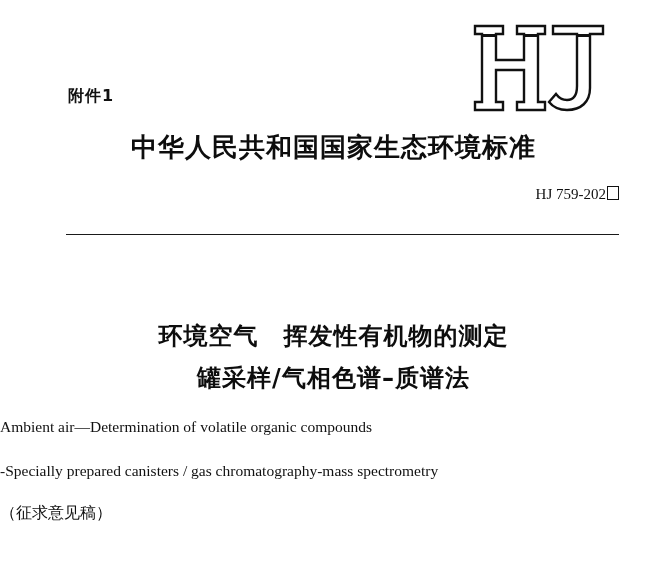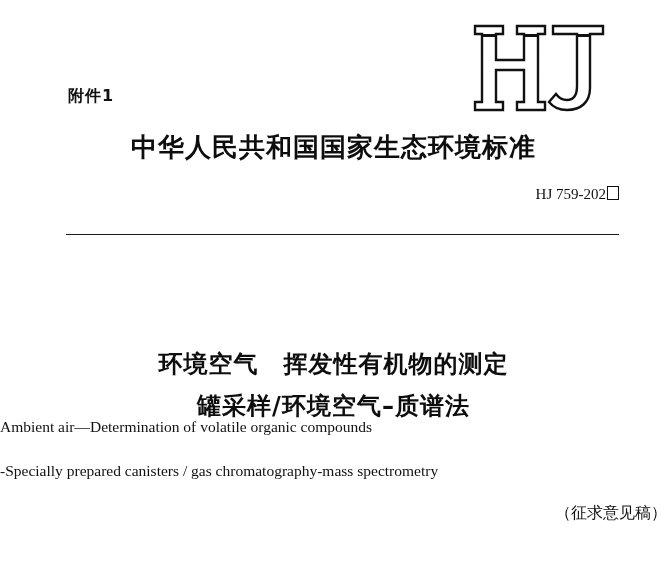--- a/index.html
+++ b/index.html
@@ -98,21 +98,20 @@
     position: absolute;
     left: 0;
     right: 0;
     top: 315px;
     text-align: center;
     font-family: "DejaVu Sans", sans-serif;
     font-weight: bold;
     font-size: 24px;
     line-height: 42px;
     color: #0d0d0d;
-    margin-top: 28px;
   }
   .doc-title-cn .l1 { letter-spacing: 1px; }
   .doc-title-cn .l2 { letter-spacing: 1px; }
 
   
   .doc-title-en1 {
     position: absolute;
     left: 0;
     right: 0;
     top: 418px;
@@ -130,21 +129,21 @@
     font-size: 15.5px;
     color: #111;
   }
 
   
   .draft-note {
     position: absolute;
     left: 0;
     right: 0;
     top: 503px;
-    text-align: right;
+    text-align: left;
     font-family: "DejaVu Sans", sans-serif;
     font-size: 16px;
     color: #111;
   }
 </style>
 </head>
 <body>
 
 <div class="page">
 
@@ -171,21 +170,21 @@
   <div class="std-title">中华人民共和国国家生态环境标准</div>
 
   <div class="std-numbers">
     <div class="line"><span>HJ 759-202</span><span class="box-glyph"></span></div>
   </div>
 
   <div class="rule"></div>
 
   <div class="doc-title-cn">
     <div class="l1">环境空气　挥发性有机物的测定</div>
-    <div class="l2">罐采样/环境空气–质谱法</div>
+    <div class="l2">罐采样/气相色谱–质谱法</div>
   </div>
 
   <div class="doc-title-en1">Ambient air—Determination of volatile organic compounds</div>
 
   <div class="doc-title-en2">-Specially prepared canisters / gas chromatography-mass spectrometry</div>
 
   <div class="draft-note">（征求意见稿）</div>
 
 </div>
 

